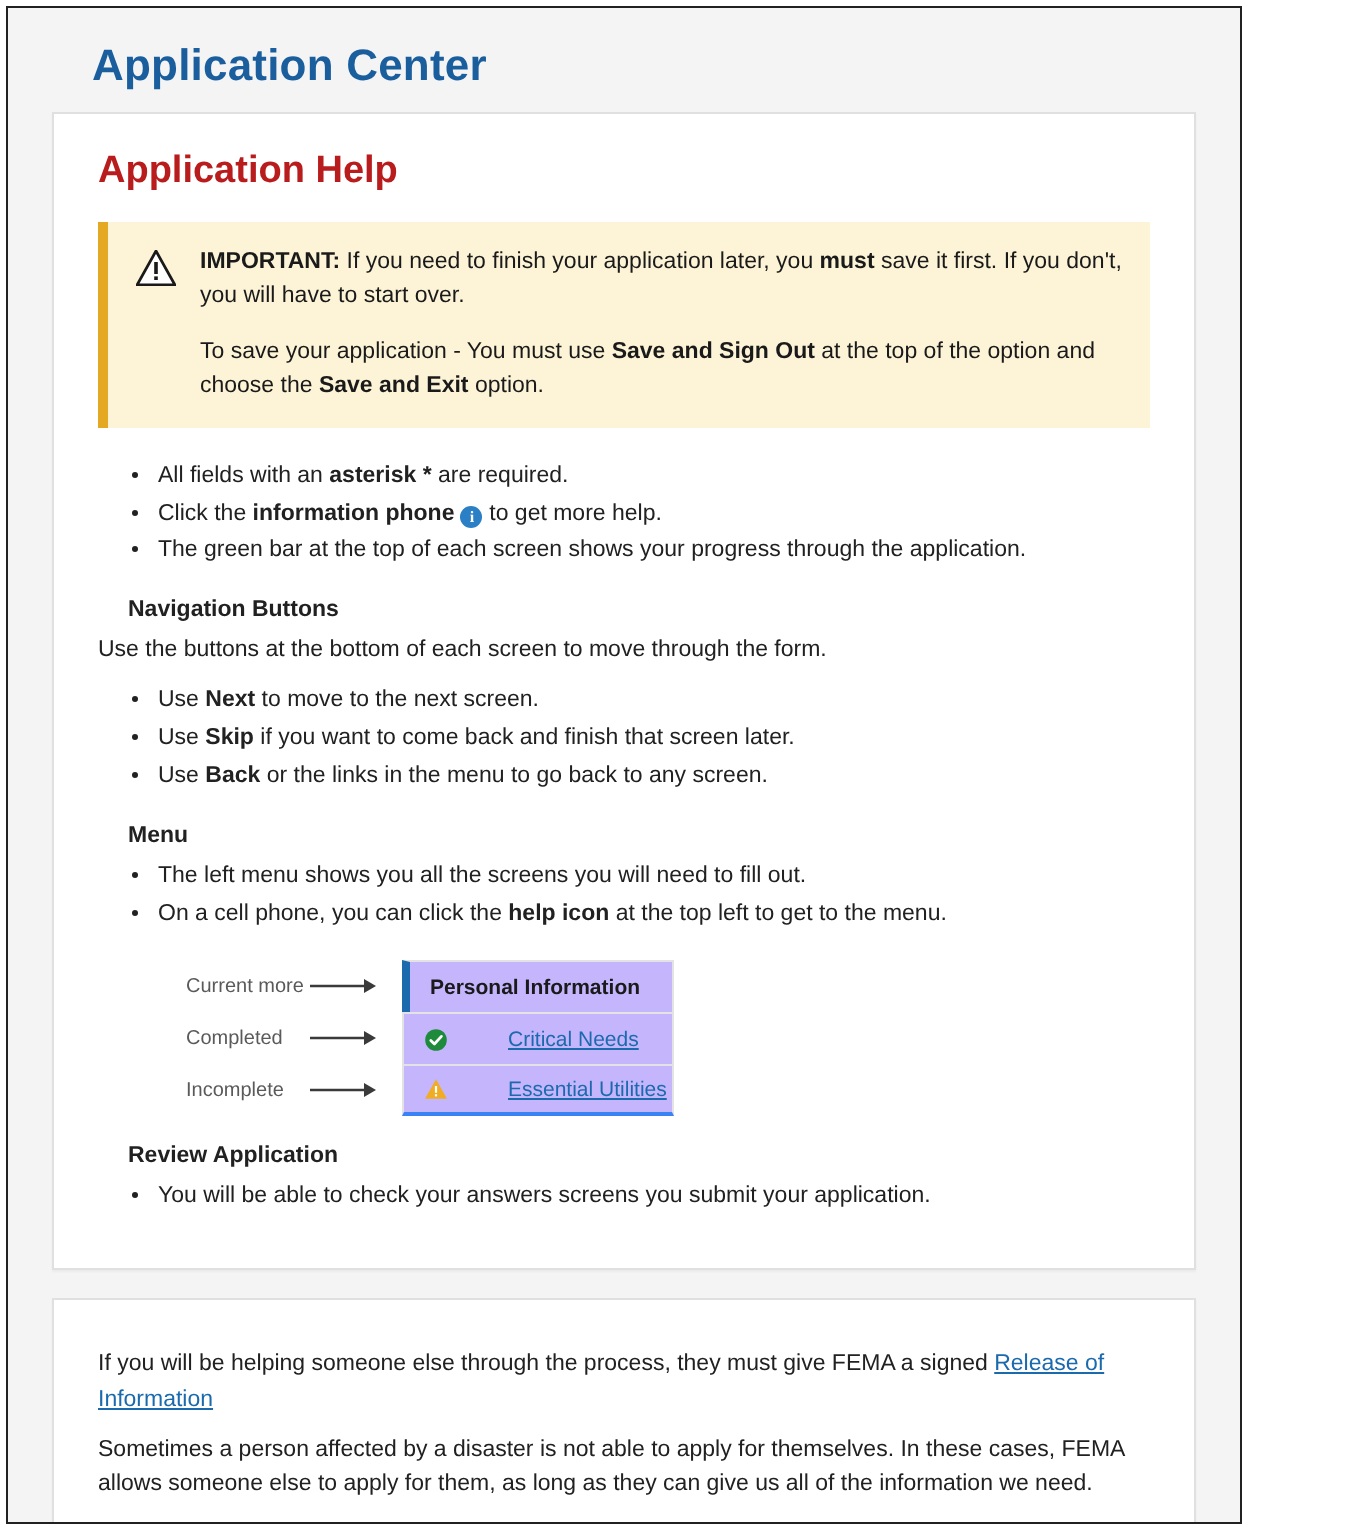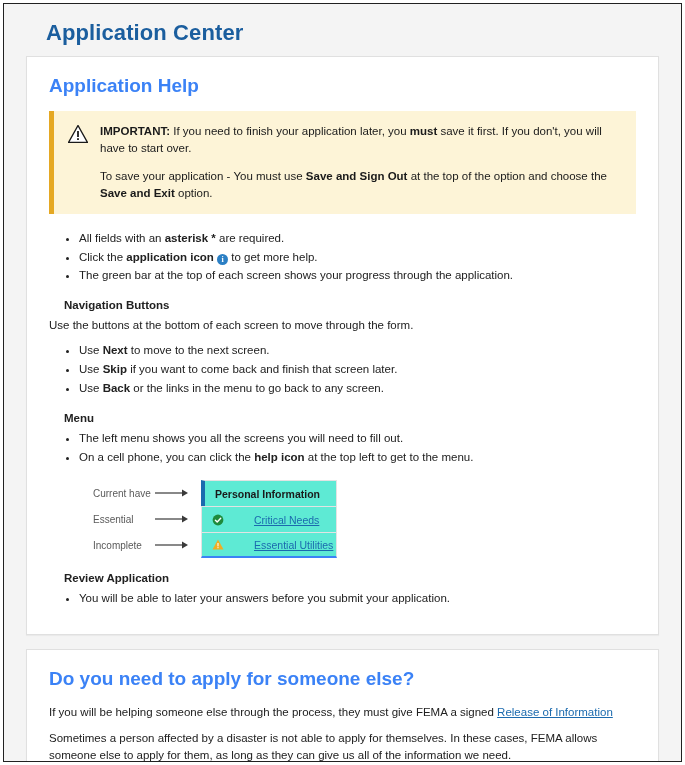--- a/index.html
+++ b/index.html
@@ -12,21 +12,21 @@
     background: #ffffff;
     font-family: "Liberation Sans", sans-serif;
     font-size: 12px;
     color: #212121;
     overflow: hidden;
   }
   .page-frame {
     position: absolute;
     left: 3px;
     top: 3px;
-    width: 679px;
+    width: 618px;
     height: 759px;
     border: 1px solid #212121;
     background: #f4f4f4;
     box-sizing: border-box;
     overflow: hidden;
   }
   .app-header {
     padding: 16px 0 10px 42px;
     background: #f4f4f4;
   }
@@ -41,21 +41,21 @@
     border: 1px solid #e0e0e0;
     margin: 0 22px 14px 22px;
     padding: 18px 22px 20px 22px;
     box-sizing: border-box;
     box-shadow: 0 1px 1px rgba(0,0,0,0.04);
   }
   .card h2 {
     font-size: 19px;
     font-weight: bold;
     margin: 0 0 14px 0;
-    color: #3b82f6;
+    color: #b91c1c;
   }
   
   .alert-important {
     background: #fdf4d7;
     border-left: 5px solid #e5a823;
     padding: 12px 14px 12px 12px;
     display: flex;
     align-items: flex-start;
     margin-bottom: 16px;
   }
@@ -137,21 +137,21 @@
   }
   .menu-item {
     flex: 1;
     border: 1px solid #e3e3e3;
     border-bottom: none;
     display: flex;
     align-items: center;
     padding-left: 10px;
     font-size: 10.5px;
     box-sizing: border-box;
-    background: #5eead4;
+    background: #c4b5fd;
   }
   .menu-row:last-child .menu-item {
     border-bottom: 2px solid #3b82f6;
   }
   .menu-item.current {
     border-left: 4px solid #1b6aae;
     font-weight: bold;
     color: #1a1a1a;
   }
   .menu-item.completed,
@@ -207,21 +207,21 @@
           <span>To save your application - You must use </span><b>Save and Sign Out</b><span> at the top of the option and choose the </span><b>Save and Exit</b><span> option.</span>
         </p>
       </div>
     </div>
 
     <ul class="bullets">
       <li>
         <span>All fields with an </span><b>asterisk *</b><span> are required.</span>
       </li>
       <li>
-        <span>Click the </span><b>application icon</b>
+        <span>Click the </span><b>information phone</b>
         <span class="info-icon">i</span><span> to get more help.</span>
       </li>
       <li>
         <span>The green bar at the top of each screen shows your progress through the application.</span>
       </li>
     </ul>
 
     <div class="section-head">Navigation Buttons</div>
     <p class="body-text">Use the buttons at the bottom of each screen to move through the form.</p>
 
@@ -242,33 +242,33 @@
       <li>
         <span>The left menu shows you all the screens you will need to fill out.</span>
       </li>
       <li>
         <span>On a cell phone, you can click the </span><b>help icon</b><span> at the top left to get to the menu.</span>
       </li>
     </ul>
 
     <div class="menu-example">
       <div class="menu-row">
-        <div class="menu-label">Current have</div>
+        <div class="menu-label">Current more</div>
         <div class="menu-arrow">
           <svg width="34" height="10" viewBox="0 0 34 10" aria-hidden="true">
             <line x1="0" y1="5" x2="27" y2="5" stroke="#3a3a3a" stroke-width="1.2"></line>
             <path d="M27 1.5 L33 5 L27 8.5 Z" fill="#3a3a3a"></path>
           </svg>
         </div>
         <div class="menu-item current">
           <span class="mi-label">Personal Information</span>
         </div>
       </div>
       <div class="menu-row">
-        <div class="menu-label">Essential</div>
+        <div class="menu-label">Completed</div>
         <div class="menu-arrow">
           <svg width="34" height="10" viewBox="0 0 34 10" aria-hidden="true">
             <line x1="0" y1="5" x2="27" y2="5" stroke="#3a3a3a" stroke-width="1.2"></line>
             <path d="M27 1.5 L33 5 L27 8.5 Z" fill="#3a3a3a"></path>
           </svg>
         </div>
         <div class="menu-item completed">
           <span class="status-dot">
             <svg width="12" height="12" viewBox="0 0 12 12" aria-hidden="true">
               <circle cx="6" cy="6" r="5.4" fill="#1e8a3c"></circle>
@@ -295,27 +295,26 @@
             </svg>
           </span>
           <span class="mi-label">Essential Utilities</span>
         </div>
       </div>
     </div>
 
     <div class="section-head">Review Application</div>
     <ul class="bullets">
       <li>
-        <span>You will be able to later your answers before you submit your application.</span>
+        <span>You will be able to check your answers screens you submit your application.</span>
       </li>
     </ul>
   </div>
 
   <div class="card">
-    <h2>Do you need to apply for someone else?</h2>
     <p class="body-text">
       <span>If you will be helping someone else through the process, they must give FEMA a signed </span><a class="link-inline" href="#">Release of Information</a>
     </p>
     <p class="body-text">Sometimes a person affected by a disaster is not able to apply for themselves. In these cases, FEMA allows someone else to apply for them, as long as they can give us all of the information we need.</p>
 
   </div>
 
 </div>
 
 </body></html>

